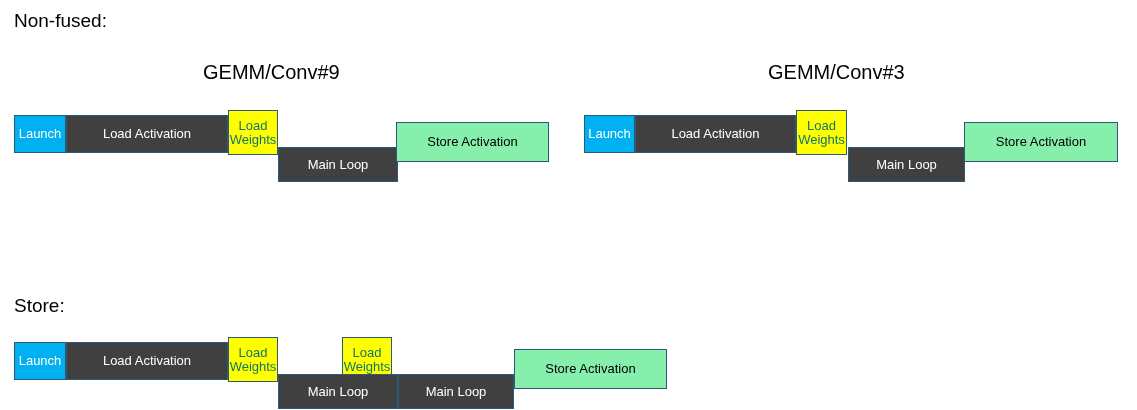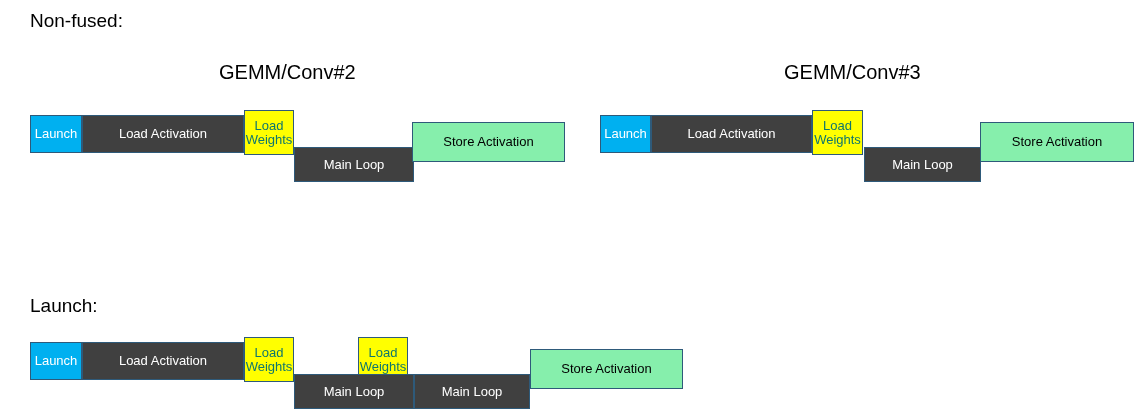--- a/index.html
+++ b/index.html
@@ -10,21 +10,21 @@
   body {
     width: 1137px;
     height: 410px;
     position: relative;
     overflow: hidden;
     font-family: "Liberation Sans", sans-serif;
     color: #000000;
   }
   #canvas {
     position: absolute;
-    left: 16px; top: 0;
+    left: 0; top: 0;
     width: 924px;
     height: 410px;
   }
   .section-label {
     position: absolute;
     font-size: 19px;
     line-height: 22px;
     color: #000000;
     white-space: nowrap;
     font-family: "Liberation Sans", sans-serif;
@@ -60,35 +60,35 @@
     display: block;
     width: 100%;
     pointer-events: none;
   }
 </style>
 </head>
 <body>
 
 <div id="canvas">
     <div class="section-label" style="left: 14px; top: 10px;">Non-fused:</div>
-    <div class="group-title" style="left: 203px; top: 60px;">GEMM/Conv#2</div>
+    <div class="group-title" style="left: 203px; top: 60px;">GEMM/Conv#9</div>
     <div class="group-title" style="left: 768px; top: 60px;">GEMM/Conv#3</div>
     <div class="bar launch" style="left: 14px; top: 115px; width: 52px; height: 38px;"><span>Launch</span></div>
     <div class="bar purple" style="left: 66px; top: 115px; width: 162px; height: 38px;"><span>Load Activation</span></div>
     <div class="bar yellow" style="left: 228px; top: 110px; width: 50px; height: 45px;"><span>Load
 Weights</span></div>
     <div class="bar purple" style="left: 278px; top: 147px; width: 120px; height: 35px;"><span>Main Loop</span></div>
     <div class="bar orange" style="left: 396px; top: 113px; width: 153px; height: 40px;"><span>Store Activation</span></div>
     <div class="bar launch" style="left: 584px; top: 115px; width: 51px; height: 38px;"><span>Launch</span></div>
     <div class="bar purple" style="left: 635px; top: 115px; width: 161px; height: 38px;"><span>Load Activation</span></div>
     <div class="bar yellow" style="left: 796px; top: 110px; width: 51px; height: 45px;"><span>Load
 Weights</span></div>
     <div class="bar purple" style="left: 848px; top: 147px; width: 117px; height: 35px;"><span>Main Loop</span></div>
     <div class="bar orange" style="left: 964px; top: 113px; width: 154px; height: 40px;"><span>Store Activation</span></div>
-    <div class="section-label" style="left: 14px; top: 295px;">Launch:</div>
+    <div class="section-label" style="left: 14px; top: 295px;">Store:</div>
     <div class="bar launch" style="left: 14px; top: 342px; width: 52px; height: 38px;"><span>Launch</span></div>
     <div class="bar purple" style="left: 66px; top: 342px; width: 162px; height: 38px;"><span>Load Activation</span></div>
     <div class="bar yellow" style="left: 228px; top: 337px; width: 50px; height: 45px;"><span>Load
 Weights</span></div>
     <div class="bar yellow" style="left: 342px; top: 337px; width: 50px; height: 45px;"><span>Load
 Weights</span></div>
     <div class="bar purple" style="left: 278px; top: 374px; width: 120px; height: 35px;"><span>Main Loop</span></div>
     <div class="bar purple" style="left: 398px; top: 374px; width: 116px; height: 35px;"><span>Main Loop</span></div>
     <div class="bar orange" style="left: 514px; top: 340px; width: 153px; height: 40px;"><span>Store Activation</span></div>
   </div>

